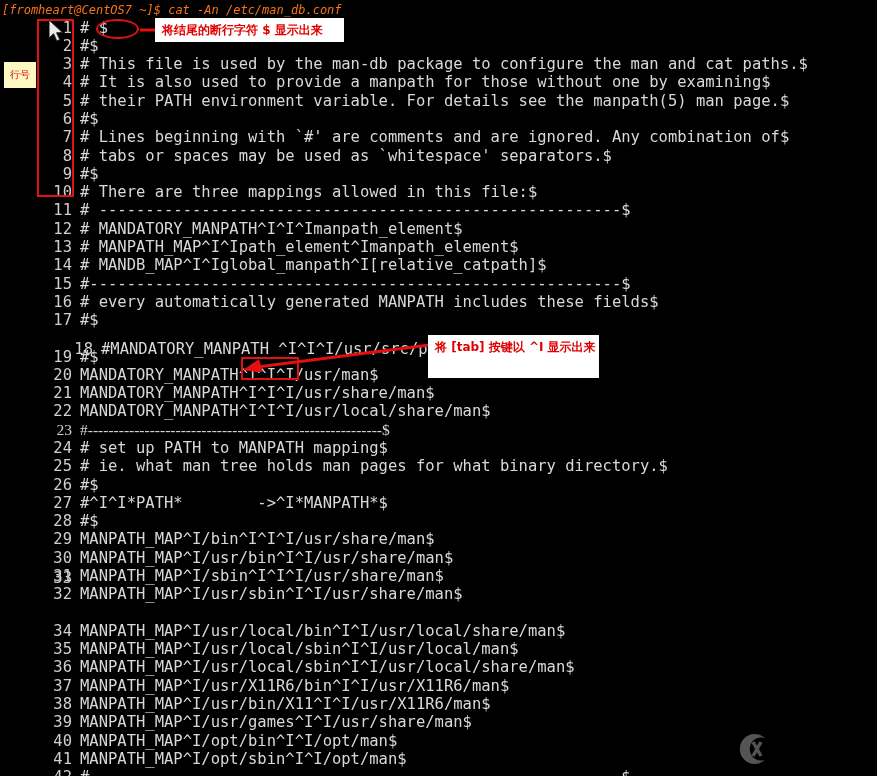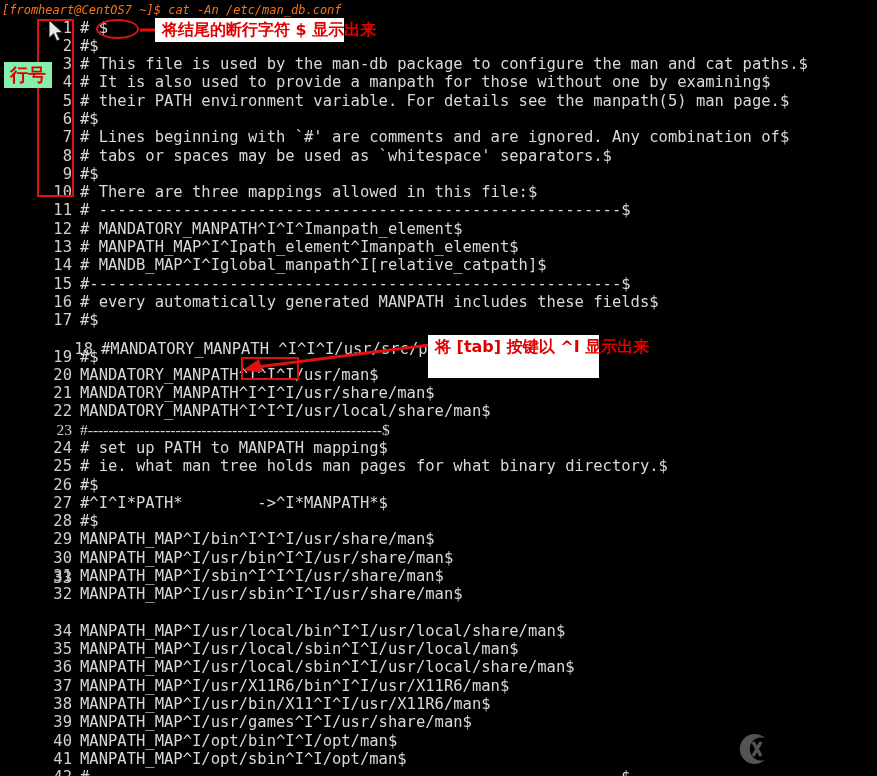--- a/index.html
+++ b/index.html
@@ -67,33 +67,33 @@
     line-height: 18.3px;
   }
 
   
   .ann-box {
     position: absolute;
     background: #ffffff;
     color: #e00000;
     font-family: "DejaVu Sans", "Liberation Sans", sans-serif;
     font-weight: bold;
-    font-size: 16px;
+    font-size: 12px;
     line-height: 22px;
     padding: 1px 7px;
     white-space: nowrap;
     box-sizing: border-box;
   }
   .ann-label {
     position: absolute;
-    background: #86efac;
+    background: #fef9c3;
     color: #e00000;
     font-family: "DejaVu Sans", "Liberation Sans", sans-serif;
-    font-weight: bold;
-    font-size: 18px;
+    font-weight: normal;
+    font-size: 10px;
     line-height: 20px;
     padding: 3px 6px;
     white-space: nowrap;
     box-sizing: border-box;
   }
   .red-rect {
     position: absolute;
     border: 2px solid #e21010;
     box-sizing: border-box;
     background: transparent;

